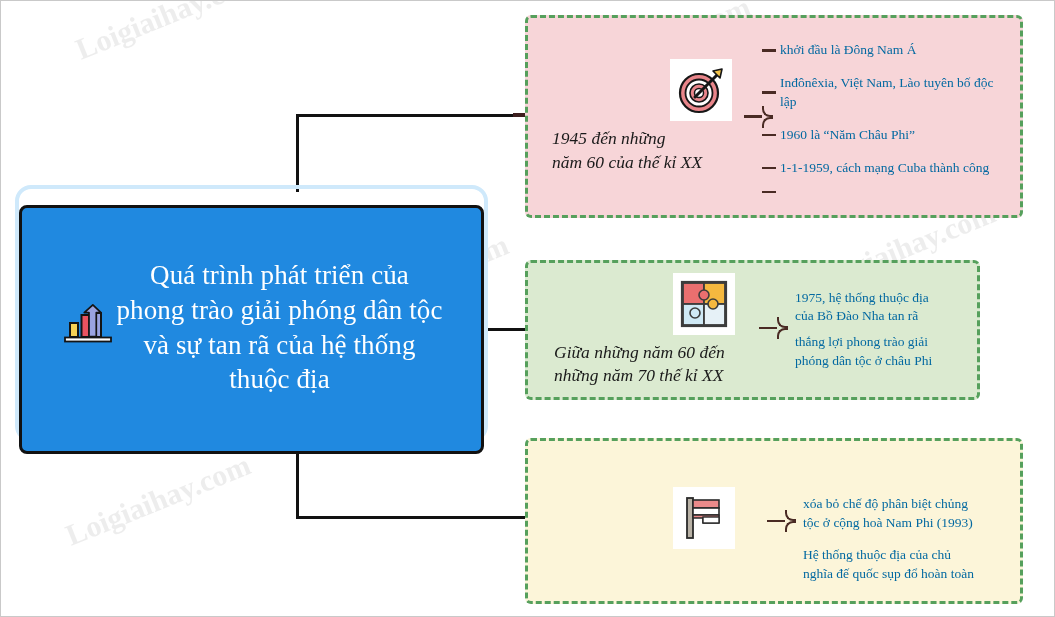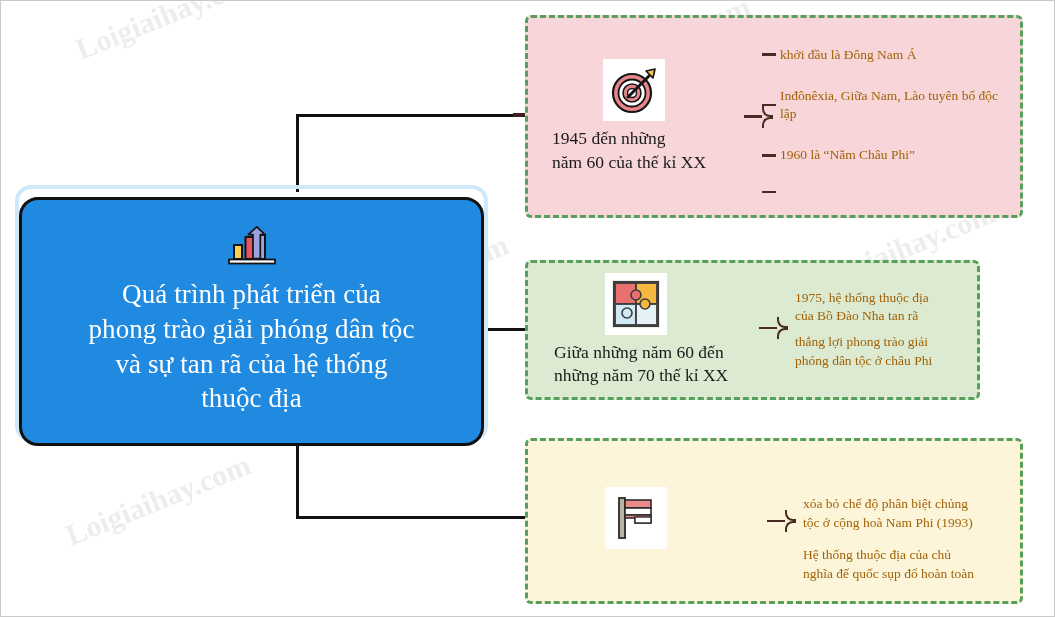--- a/index.html
+++ b/index.html
@@ -40,27 +40,27 @@
   #central-glow{
     position:absolute;
     left:14px;top:184px;width:473px;height:257px;
     border:4px solid #cfe9fb;
     border-radius:16px;
     box-sizing:border-box;
     background:transparent;
   }
   #central-node{
     position:absolute;
-    left:18px;top:196px;width:465px;height:249px;
+    left:18px;top:204px;width:465px;height:249px;
     background:#2089e0;
     border:3px solid #111111;
-    border-radius:19px;
+    border-radius:8px;
     box-sizing:border-box;
     display:flex;
-    flex-direction:column;
+    flex-direction:row;
     align-items:center;
     justify-content:center;
     padding:6px 18px 10px 18px;
   }
   #central-title{
     color:#ffffff;
     font-size:27px;
     line-height:1.28;
     text-align:center;
     letter-spacing:.1px;
@@ -83,24 +83,25 @@
     align-items:center;
   }
   #branch-1{left:524px;top:14px;width:498px;height:203px;background:#f7d5d8;}
   #branch-2{left:524px;top:259px;width:455px;height:140px;background:#dbead0;}
   #branch-3{left:524px;top:437px;width:498px;height:166px;background:#fcf5d9;}
 
   .branch-left{
     box-sizing:border-box;
     display:flex;
     flex-direction:column;
-    align-items:center;
+    align-items:flex-end;
     justify-content:center;
     flex:0 0 auto;
     padding:0 8px;
+    font-style:italic;
   }
   #branch-1 .branch-left{width:212px;}
   #branch-2 .branch-left{width:215px;}
   #branch-3 .branch-left{width:215px;}
 
   .branch-icon{
     background:#ffffff;
     width:62px;height:62px;
     display:flex;align-items:center;justify-content:center;
     margin-bottom:6px;
@@ -161,21 +162,21 @@
     box-sizing:border-box;
     flex:1 1 auto;
   }
   .subitem .tick{
     position:absolute;left:-4px;top:50%;margin-top:-1.2px;
     width:14px;height:2.5px;background:#4a2b24;
   }
   .subitem-text{
     font-size:13.5px;
     line-height:1.35;
-    color:#a16207;
+    color:#0369a1;
     white-space:pre-line;
   }
 
   #branch-1 .subwrap{padding:14px 10px 14px 10px;}
   #branch-1 .subitems{padding:2px 0;}
   #branch-2 .subwrap{padding:26px 10px 30px 22px;}
   #branch-2 .subitem-text{font-size:13.5px;}
   #branch-3 .subwrap{padding:16px 10px 16px 30px;}
 
   #branch-2 .subitems{gap:8px;}
@@ -243,25 +244,29 @@
         <div class="corner-b" style="border-color: rgb(74, 43, 36);"></div>
           <div class="stub" style="background: rgb(74, 43, 36);"></div>
       </div>
       <div class="subitems">
         <div class="subitem">
             <span class="tick" style="background: rgb(74, 43, 36);"></span>
           <span class="subitem-text">khởi đầu là Đông Nam Á</span>
           </div>
         <div class="subitem">
             <span class="tick" style="background: rgb(74, 43, 36);"></span>
-          <span class="subitem-text">Inđônêxia, Giữa Nam, Lào tuyên bố độc lập</span>
+          <span class="subitem-text">Inđônêxia, Việt Nam, Lào tuyên bố độc lập</span>
           </div>
         <div class="subitem">
             <span class="tick" style="background: rgb(74, 43, 36);"></span>
           <span class="subitem-text">1960 là “Năm Châu Phi”</span>
+          </div>
+        <div class="subitem">
+            <span class="tick" style="background: rgb(74, 43, 36);"></span>
+          <span class="subitem-text">1-1-1959, cách mạng Cuba thành công</span>
           </div>
         <div class="subitem">
             <span class="tick" style="top: auto; bottom: 6px; margin-top: 0px; background: rgb(74, 43, 36);"></span>
           </div>
       </div>
     </div>
   </div>
 
   <div class="branch" id="branch-2" style="background: rgb(219, 234, 208); border-color: rgb(86, 160, 92);">
     <div class="branch-left">

